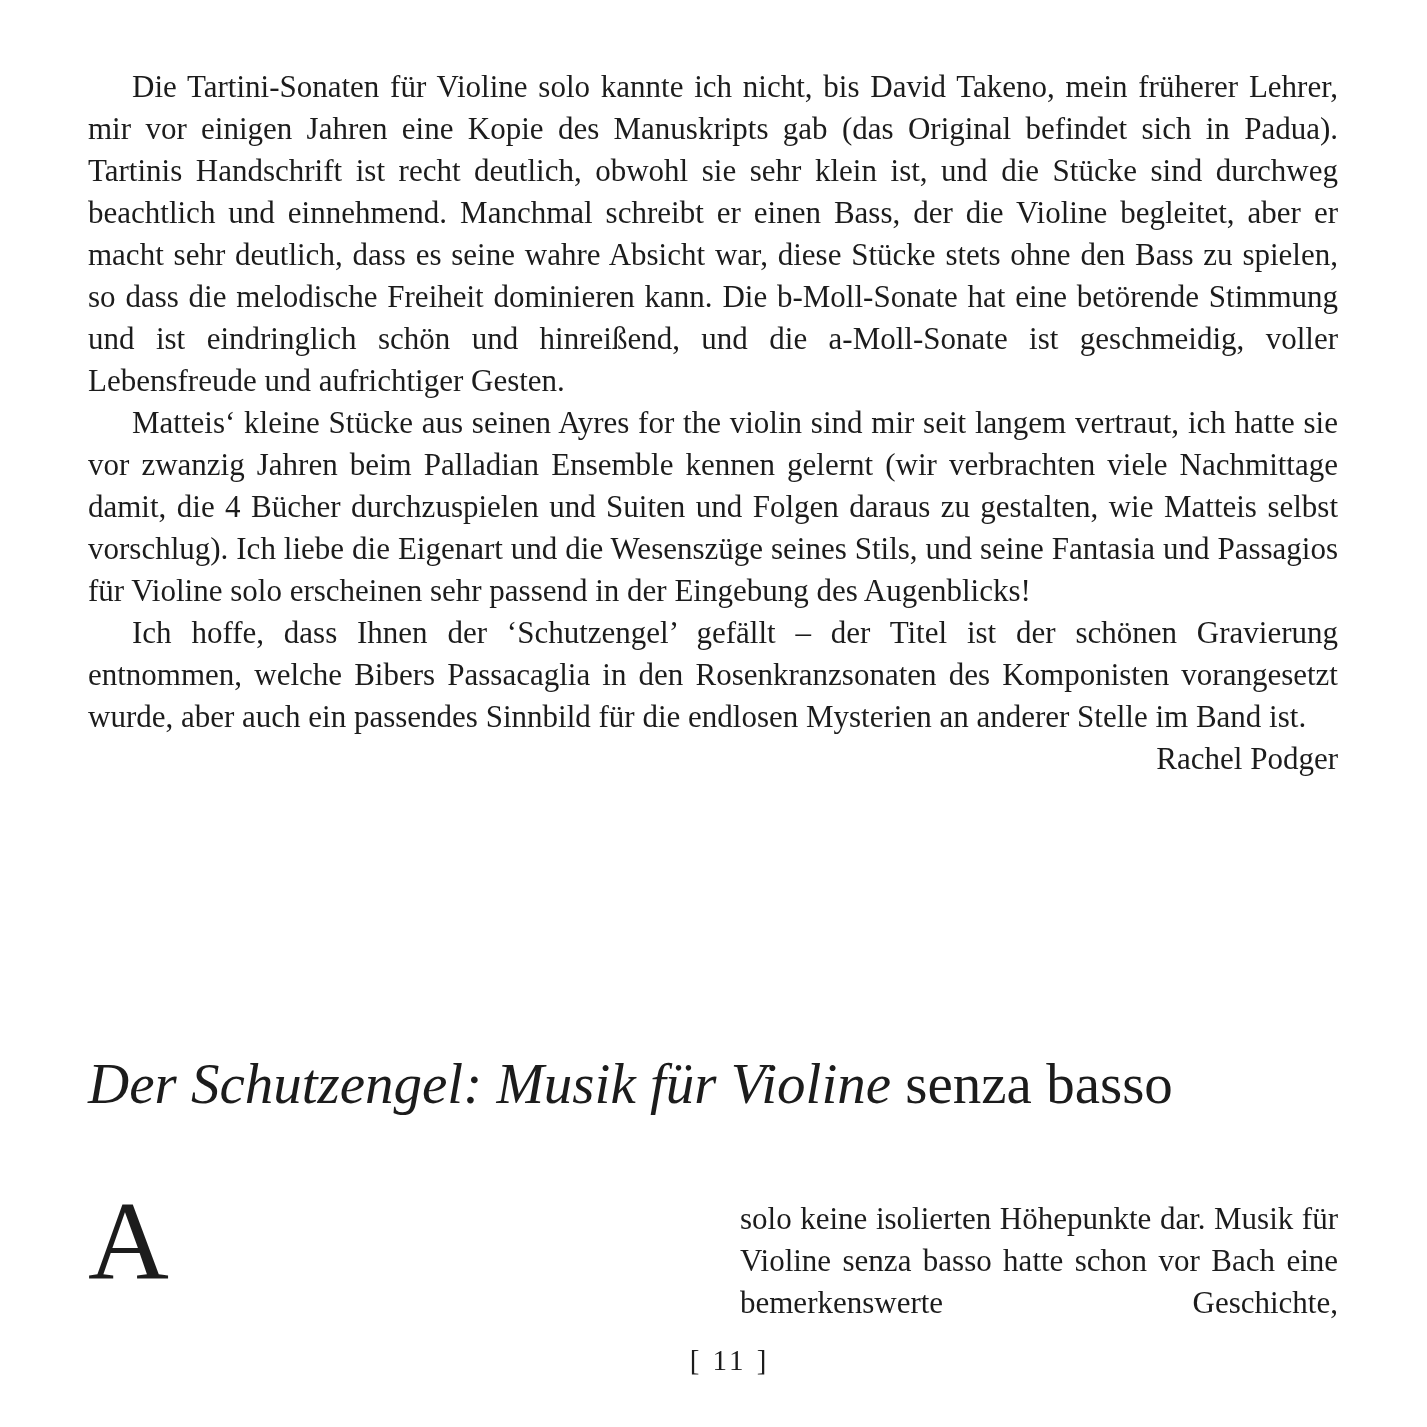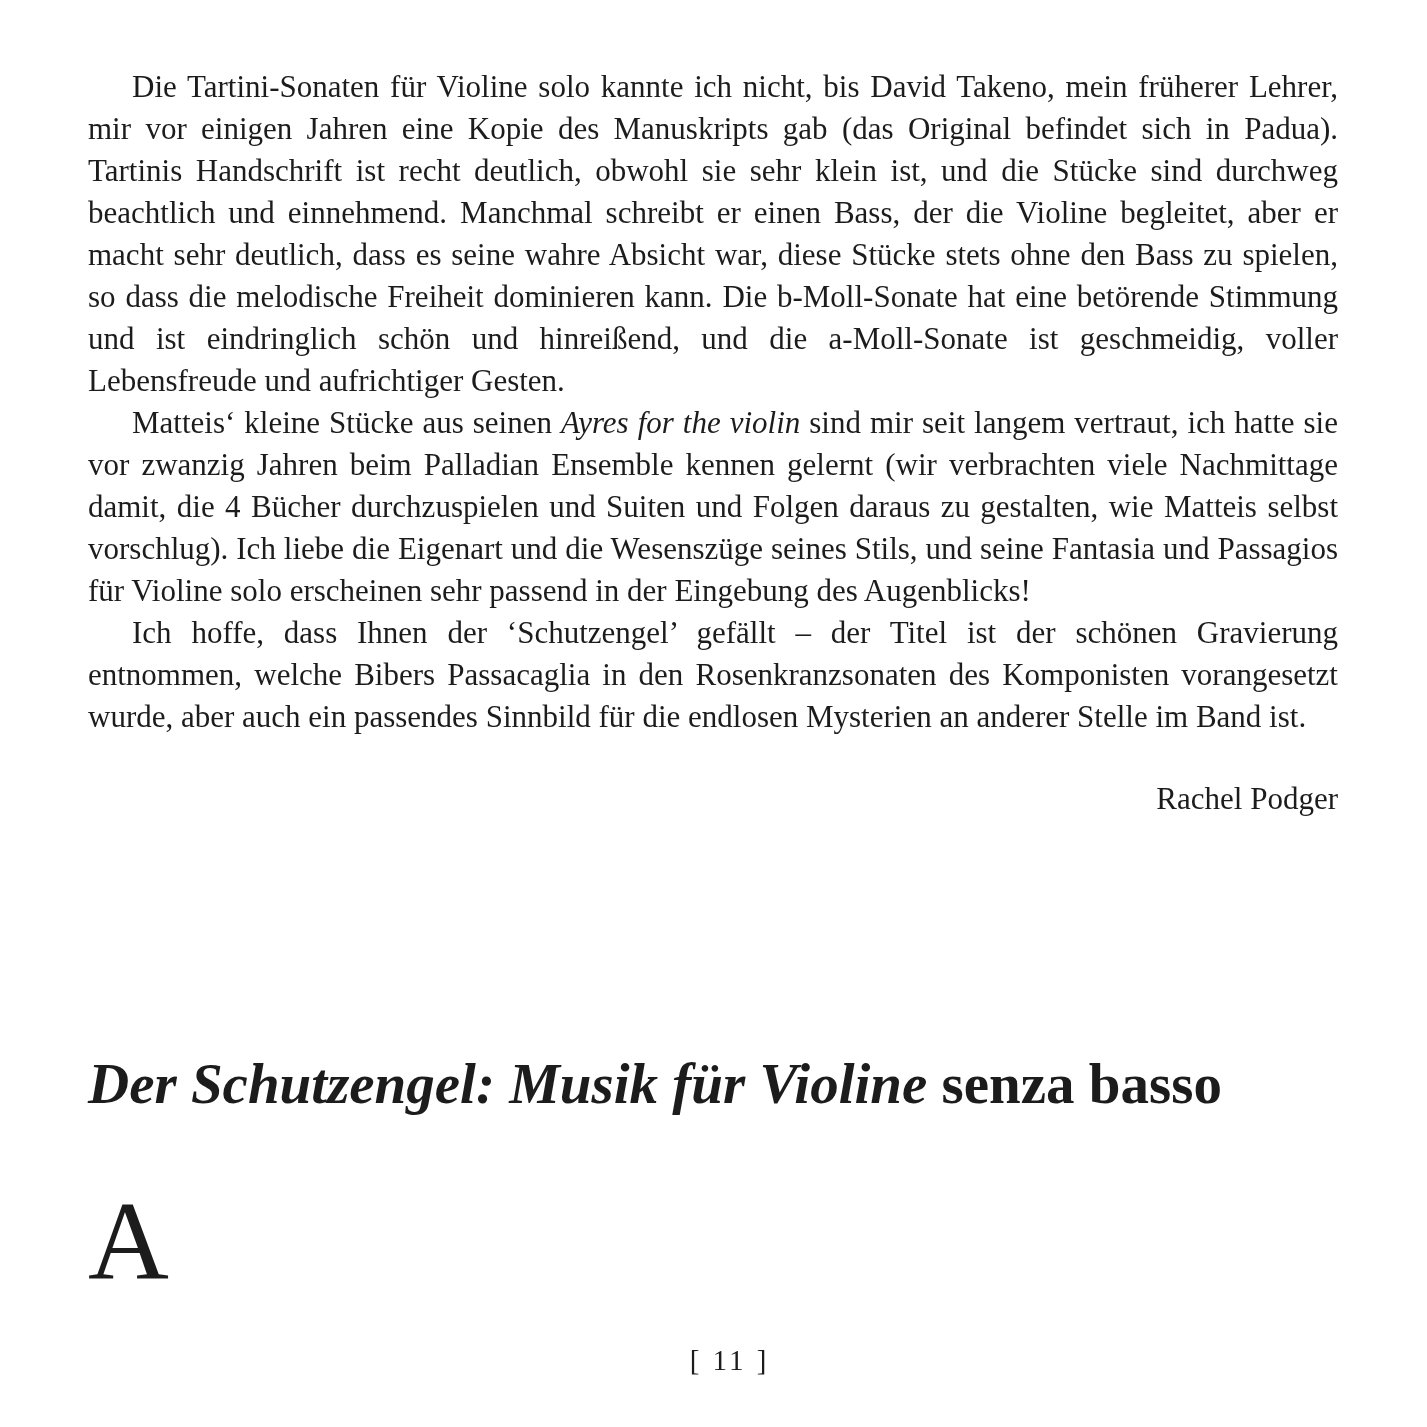--- a/index.html
+++ b/index.html
@@ -16,32 +16,31 @@
     position: absolute;
     left: 88px;
     top: 66px;
     width: 1250px;
     font-size: 31px;
     line-height: 42px;
     text-align: justify;
   }
   .body-par { margin: 0; text-indent: 44px; }
   .signature {
-    margin-top: 40px;
     text-align: right;
     text-indent: 0;
     font-size: 31px;
   }
   .heading {
     position: absolute;
     left: 88px;
     top: 1050px;
     width: 1280px;
     margin: 0;
-    font-weight: bold;
+    font-weight: normal;
     font-size: 57px;
     line-height: 68px;
     white-space: nowrap;
   }
   .heading em { font-style: italic; }
   .heading .roman { font-style: normal; }
   .article {
     position: absolute;
     left: 88px;
     top: 1198px;
@@ -56,21 +55,21 @@
     text-align: justify;
     text-align-last: justify;
   }
   .dropcap {
     float: left;
     font-size: 112px;
     line-height: 84px;
     padding-right: 10px;
     margin-top: 1px;
   }
-  .it { font-style: italic; }
+  .it { }
   .footer {
     position: absolute;
     left: 16px;
     top: 1344px;
     width: 100%;
     text-align: center;
     font-size: 29px;
     letter-spacing: 3px;
   }
 </style>
@@ -83,17 +82,18 @@
     <p class="body-par">Die Tartini-Sonaten für Violine solo kannte ich nicht, bis David Takeno, mein früherer Lehrer, mir vor einigen Jahren eine Kopie des Manuskripts gab (das Original befindet sich in Padua). Tartinis Handschrift ist recht deutlich, obwohl sie sehr klein ist, und die Stücke sind durchweg beachtlich und einnehmend. Manchmal schreibt er einen Bass, der die Violine begleitet, aber er macht sehr deutlich, dass es seine wahre Absicht war, diese Stücke stets ohne den Bass zu spielen, so dass die melodische Freiheit dominieren kann. Die b-Moll-Sonate hat eine betörende Stimmung und ist eindringlich schön und hinreißend, und die a-Moll-Sonate ist geschmeidig, voller Lebensfreude und aufrichtiger Gesten.</p>
     <p class="body-par"><span>Matteis‘ kleine Stücke aus seinen </span><span class="it">Ayres for the violin</span><span> sind mir seit langem vertraut, ich hatte sie vor zwanzig Jahren beim Palladian Ensemble kennen gelernt (wir verbrachten viele Nachmittage damit, die 4 Bücher durchzuspielen und Suiten und Folgen daraus zu gestalten, wie Matteis selbst vorschlug). Ich liebe die Eigenart und die Wesenszüge seines Stils, und seine Fantasia und Passagios für Violine solo erscheinen sehr passend in der Eingebung des Augenblicks!</span></p>
     <p class="body-par">Ich hoffe, dass Ihnen der ‘Schutzengel’ gefällt – der Titel ist der schönen Gravierung entnommen, welche Bibers Passacaglia in den Rosenkranzsonaten des Komponisten vorangesetzt wurde, aber auch ein passendes Sinnbild für die endlosen Mysterien an anderer Stelle im Band ist.</p>
     <div class="signature">Rachel Podger</div>
   </div>
 
   <h1 class="heading"><em>Der Schutzengel: Musik für Violine</em><span class="roman"> senza basso</span></h1>
 
   <div class="article">
     <div class="col"><span class="dropcap">A</span></div>
+    <div class="col"><span>solo keine isolierten Höhepunkte dar. Musik für Violine </span><span class="it">senza basso</span><span> hatte schon vor Bach eine bemerkenswerte Geschichte,</span></div>
   </div>
 
   <div class="footer">[ 11 ]</div>
 
 </div>
 
 </body></html>

